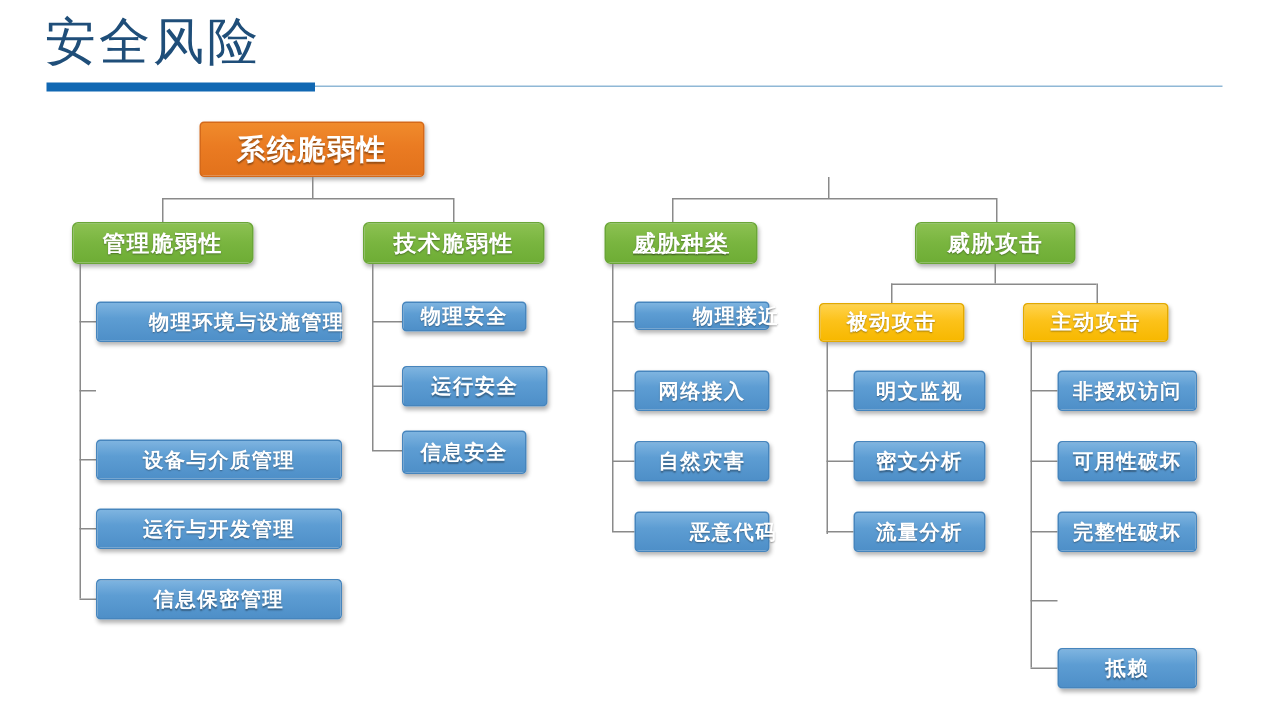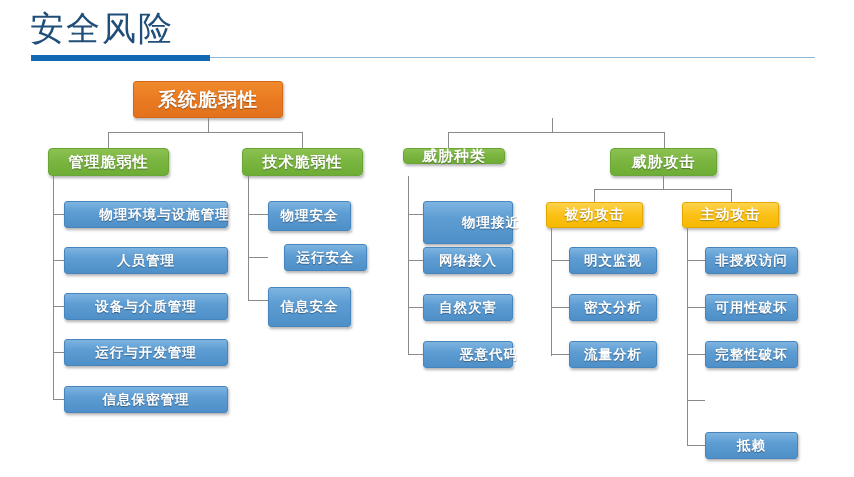--- a/index.html
+++ b/index.html
@@ -94,50 +94,49 @@
   <div class="node green" style="left:242px;top:148px;width:121px;height:28px;">技术脆弱性</div>
 
   <div class="ln lv" style="left:53px;top:176px;width:1px;height:223px;"></div>
   <div class="ln lh" style="left:53px;top:214px;width:11px;height:1px;"></div>
   <div class="ln lh" style="left:53px;top:260px;width:11px;height:1px;"></div>
   <div class="ln lh" style="left:53px;top:306px;width:11px;height:1px;"></div>
   <div class="ln lh" style="left:53px;top:352px;width:11px;height:1px;"></div>
   <div class="ln lh" style="left:53px;top:399px;width:11px;height:1px;"></div>
 
   <div class="node blue" style="left:64px;top:201px;width:164px;height:27px;padding-left:37px;">物理环境与设施管理</div>
-  <div class="node blue" style="left:64px;top:247px;width:164px;height:27px;">人员管理</div>
   <div class="node blue" style="left:64px;top:293px;width:164px;height:27px;">设备与介质管理</div>
   <div class="node blue" style="left:64px;top:339px;width:164px;height:27px;">运行与开发管理</div>
   <div class="node blue" style="left:64px;top:386px;width:164px;height:27px;">信息保密管理</div>
 
   <div class="ln lv" style="left:248px;top:176px;width:1px;height:124px;"></div>
   <div class="ln lh" style="left:248px;top:214px;width:20px;height:1px;"></div>
   <div class="ln lh" style="left:248px;top:257px;width:20px;height:1px;"></div>
   <div class="ln lh" style="left:248px;top:300px;width:20px;height:1px;"></div>
 
-  <div class="node blue" style="left:268px;top:201px;width:83px;height:30px;">物理安全</div>
-  <div class="node blue" style="left:284px;top:244px;width:83px;height:27px;">运行安全</div>
-  <div class="node blue" style="left:268px;top:287px;width:83px;height:40px;">信息安全</div>
+  <div class="node blue" style="left:268px;top:201px;width:83px;height:20px;">物理安全</div>
+  <div class="node blue" style="left:268px;top:244px;width:97px;height:27px;">运行安全</div>
+  <div class="node blue" style="left:268px;top:287px;width:83px;height:29px;">信息安全</div>
 
 
   <div class="ln lv" style="left:552px;top:118px;width:1px;height:14px;"></div>
   <div class="ln lh" style="left:448px;top:132px;width:216px;height:1px;"></div>
   <div class="ln lv" style="left:448px;top:132px;width:1px;height:16px;"></div>
   <div class="ln lv" style="left:664px;top:132px;width:1px;height:16px;"></div>
 
-  <div class="node green" style="left:403px;top:148px;width:102px;height:16px;">威胁种类</div>
+  <div class="node green" style="left:403px;top:148px;width:102px;height:28px;text-decoration:underline;">威胁种类</div>
   <div class="node green" style="left:610px;top:148px;width:107px;height:28px;">威胁攻击</div>
 
   <div class="ln lv" style="left:408px;top:176px;width:1px;height:178px;"></div>
   <div class="ln lh" style="left:408px;top:214px;width:15px;height:1px;"></div>
   <div class="ln lh" style="left:408px;top:260px;width:15px;height:1px;"></div>
   <div class="ln lh" style="left:408px;top:307px;width:15px;height:1px;"></div>
   <div class="ln lh" style="left:408px;top:354px;width:15px;height:1px;"></div>
 
-  <div class="node blue" style="left:423px;top:201px;width:90px;height:43px;padding-left:46px;">物理接近</div>
+  <div class="node blue" style="left:423px;top:201px;width:90px;height:19px;padding-left:46px;">物理接近</div>
   <div class="node blue" style="left:423px;top:247px;width:90px;height:27px;">网络接入</div>
   <div class="node blue" style="left:423px;top:294px;width:90px;height:27px;">自然灾害</div>
   <div class="node blue" style="left:423px;top:341px;width:90px;height:27px;padding-left:42px;">恶意代码</div>
 
   <div class="ln lv" style="left:663px;top:176px;width:1px;height:13px;"></div>
   <div class="ln lh" style="left:594px;top:189px;width:137px;height:1px;"></div>
   <div class="ln lv" style="left:594px;top:189px;width:1px;height:13px;"></div>
   <div class="ln lv" style="left:731px;top:189px;width:1px;height:13px;"></div>
 
   <div class="node gold" style="left:546px;top:202px;width:97px;height:26px;">被动攻击</div>

